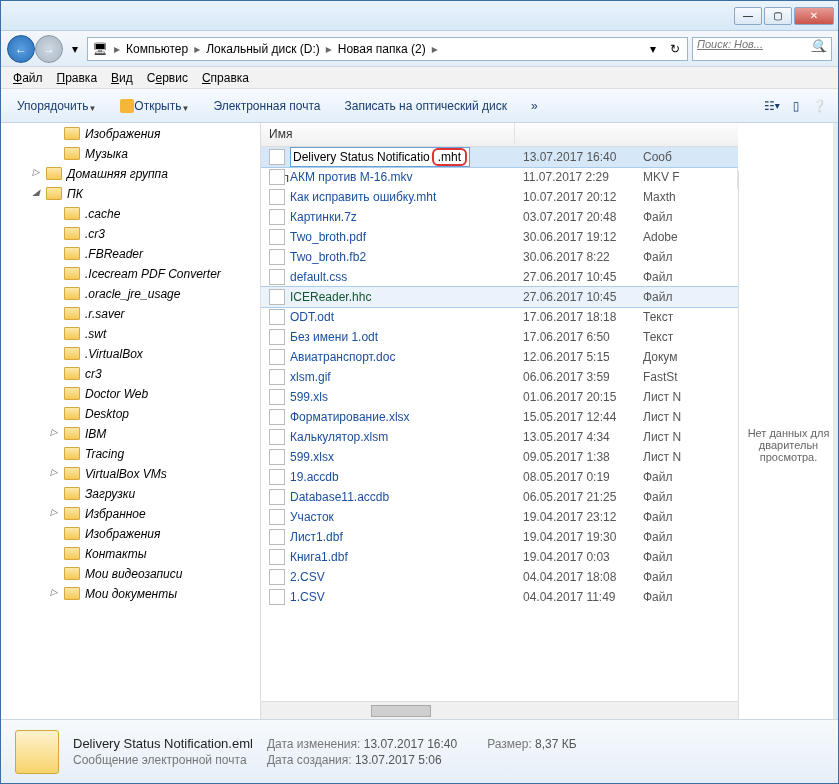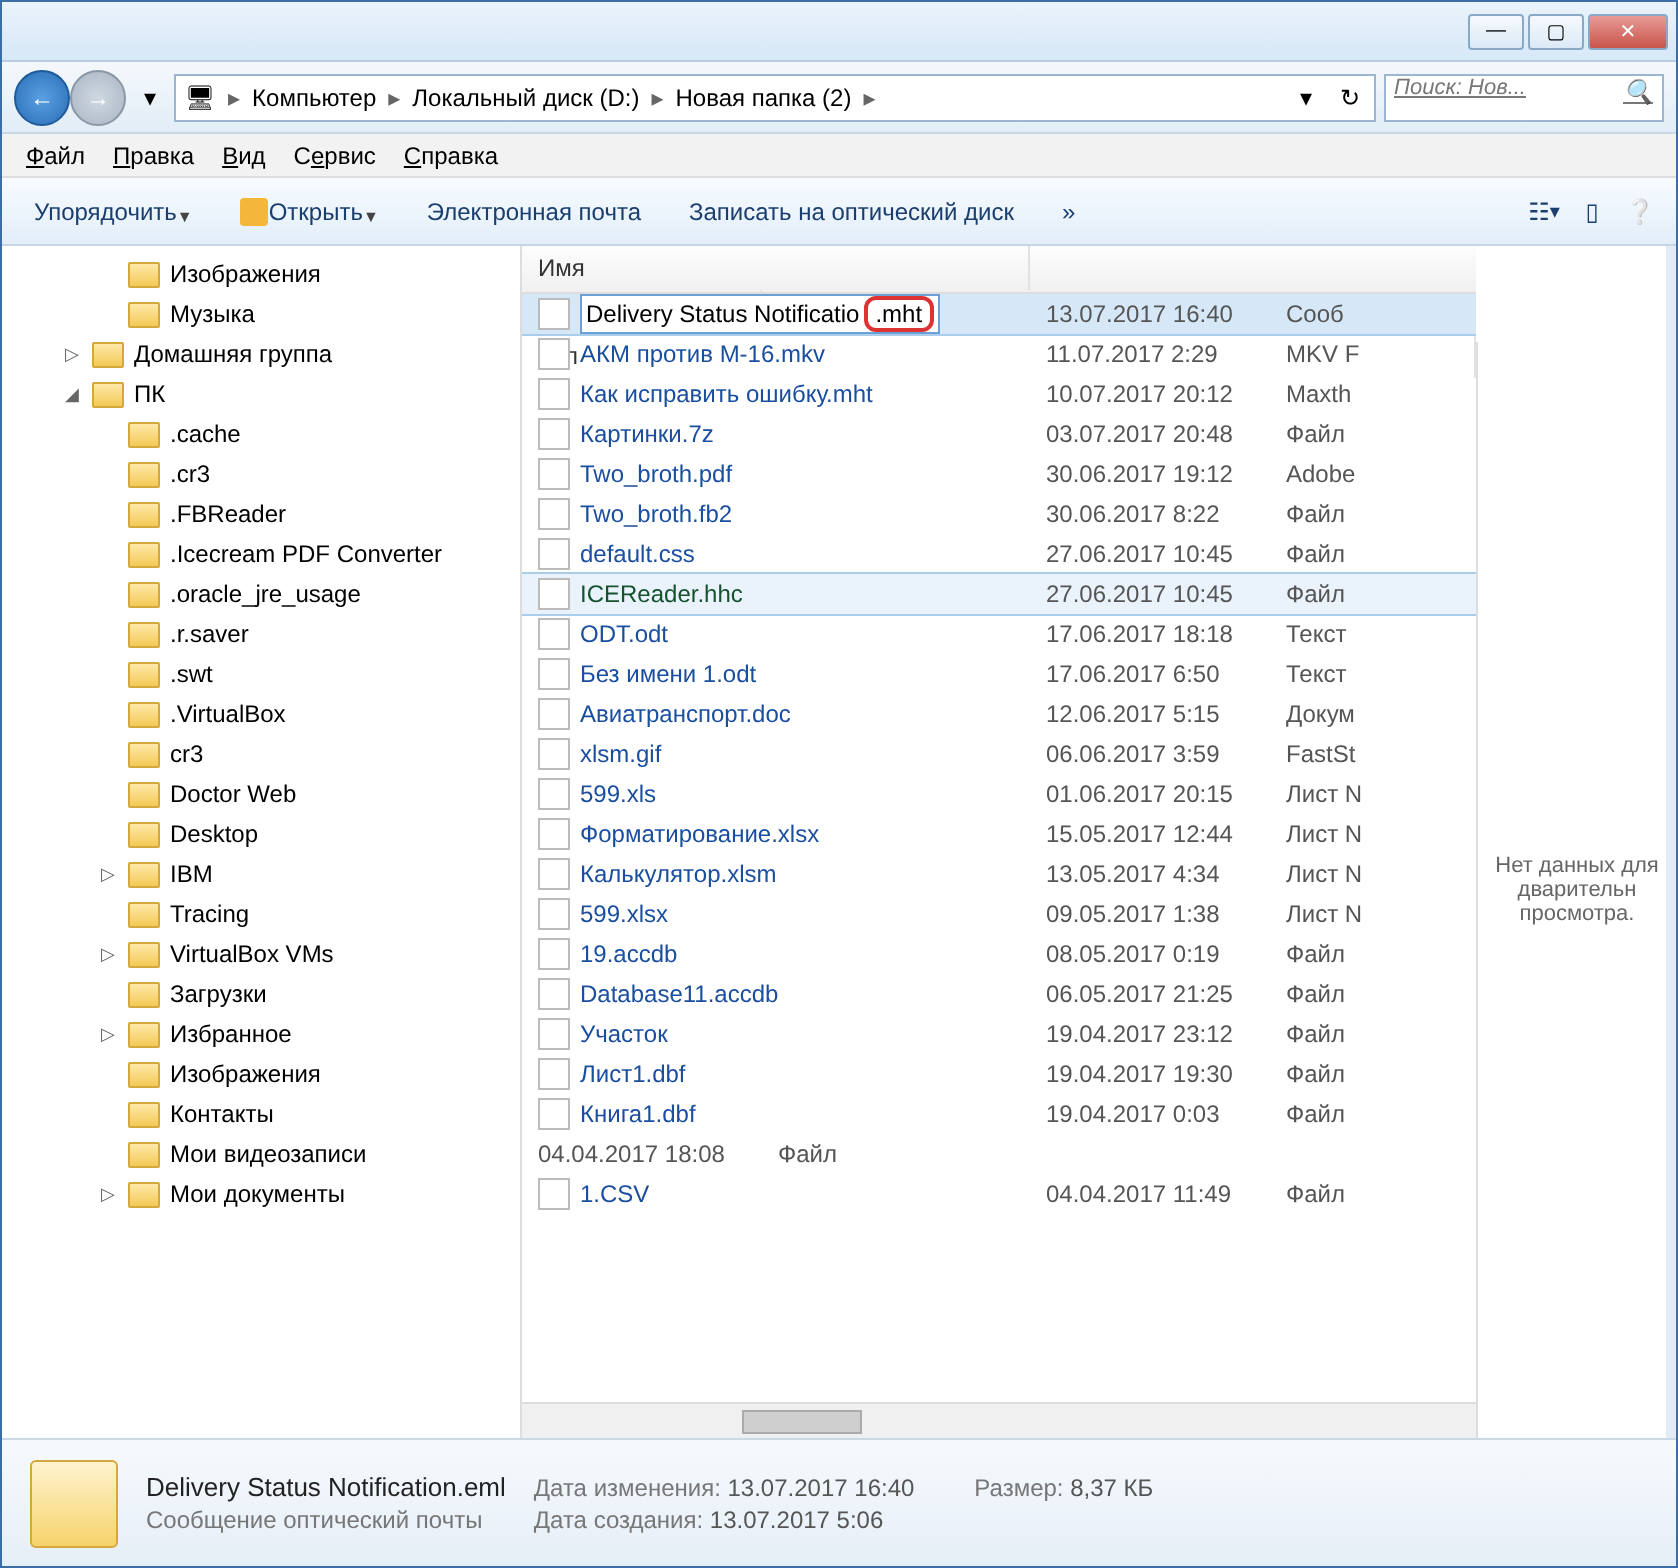--- a/index.html
+++ b/index.html
@@ -17,21 +17,21 @@
 .search { width: 140px; height: 24px; border: 1px solid #9cb6d1; background: #fff; display: flex; align-items: flex-start; padding: 0 4px; font-size: 11px; color: #777; font-style: italic; text-decoration: underline; }
 .menubar { height: 22px; background: #f2f2f2; display: flex; align-items: center; gap: 14px; padding: 0 12px; font-size: 12px; border-bottom: 1px solid #ddd; }
 .menubar span u { text-decoration: underline; }
 .toolbar { height: 34px; background: linear-gradient(#f7fbff,#e3eef9); display: flex; align-items: center; gap: 12px; padding: 0 10px; font-size: 12px; border-bottom: 1px solid #c5d5e6; color: #1a3e6e; }
 .tbtn { display: flex; align-items: flex-end; gap: 0; cursor: pointer; padding: 2px 6px; }
 .tbtn .drop { font-size: 8px; color: #444; }
 .right-icons { margin-left: auto; display: flex; gap: 8px; align-items: center; }
 .ic { width: 16px; height: 16px; display: inline-flex; align-items: center; justify-content: center; font-size: 12px; }
 .body { flex: 1; display: flex; overflow: hidden; }
 .tree { width: 260px; border-right: 1px solid #ddd; overflow-y: auto; font-size: 12px; padding: 4px 0 4px 8px; background: #fff; }
-.tree-item { display: flex; align-items: center; gap: 5px; height: 20px; padding-left: var(--ind,0px); cursor: pointer; white-space: nowrap; }
+.tree-item { display: flex; gap: 5px; height: 20px; padding-left: var(--ind,0px); cursor: pointer; white-space: nowrap; font-style: italic; }
 .tree-item .exp { width: 10px; font-size: 9px; color: #666; display: inline-block; text-align: center; }
 .folder-ic { width: 16px; height: 13px; background: linear-gradient(#ffe9a8,#f4c956); border: 1px solid #d4a83a; border-radius: 1px; }
 .main { flex: 1; display: flex; overflow: hidden; }
 .filepane { flex: 1; display: flex; flex-direction: column; overflow: hidden; }
 .cols { display: flex; height: 24px; background: linear-gradient(#fdfdfd,#f0f0f0); border-bottom: 1px solid #ddd; font-size: 12px; color: #333; flex-direction: column; }
 .col { padding: 4px 8px; border-right: 1px solid #e2e2e2; }
 .col.name { width: 254px; }
 .col.date { width: 120px; }
 .col.type { flex: 1; }
 .rows { flex: 1; overflow: auto; font-size: 12px; }
@@ -411,20 +411,24 @@
             </div>
             <div class="row">
               <div class="cell name">
                 <span class="file-ic"></span>
                 <span style="color:#1a4e9e">Книга1.dbf</span>
               </div>
               <div class="cell date">19.04.2017 0:03</div>
               <div class="cell type">Файл</div>
             </div>
             <div class="row">
+              <div class="cell name">
+                <span class="file-ic"></span>
+                <span style="color:#1a4e9e">2.CSV</span>
+              </div>
               <div class="cell date">04.04.2017 18:08</div>
               <div class="cell type">Файл</div>
             </div>
             <div class="row">
               <div class="cell name">
                 <span class="file-ic"></span>
                 <span style="color:#1a4e9e">1.CSV</span>
               </div>
               <div class="cell date">04.04.2017 11:49</div>
               <div class="cell type">Файл</div>
@@ -435,21 +439,21 @@
           </div>
       </div>
       <div class="preview">Нет данных для дварительн просмотра.</div>
     </div>
   </div>
 
   <div class="status">
     <div class="big-ic"></div>
     <div class="meta">
       <div class="title">Delivery Status Notification.eml</div>
-      <div class="sub">Сообщение оптический почты</div>
+      <div class="sub">Сообщение электронной почта</div>
     </div>
     <div class="meta">
       <div><span class="lbl">Дата изменения:</span> <span>13.07.2017 16:40</span></div>
       <div><span class="lbl">Размер:</span> <span>8,37 КБ</span></div>
       <div><span class="lbl">Дата создания:</span> <span>13.07.2017 5:06</span></div>
     </div>
   </div>
 
 </div>
 

